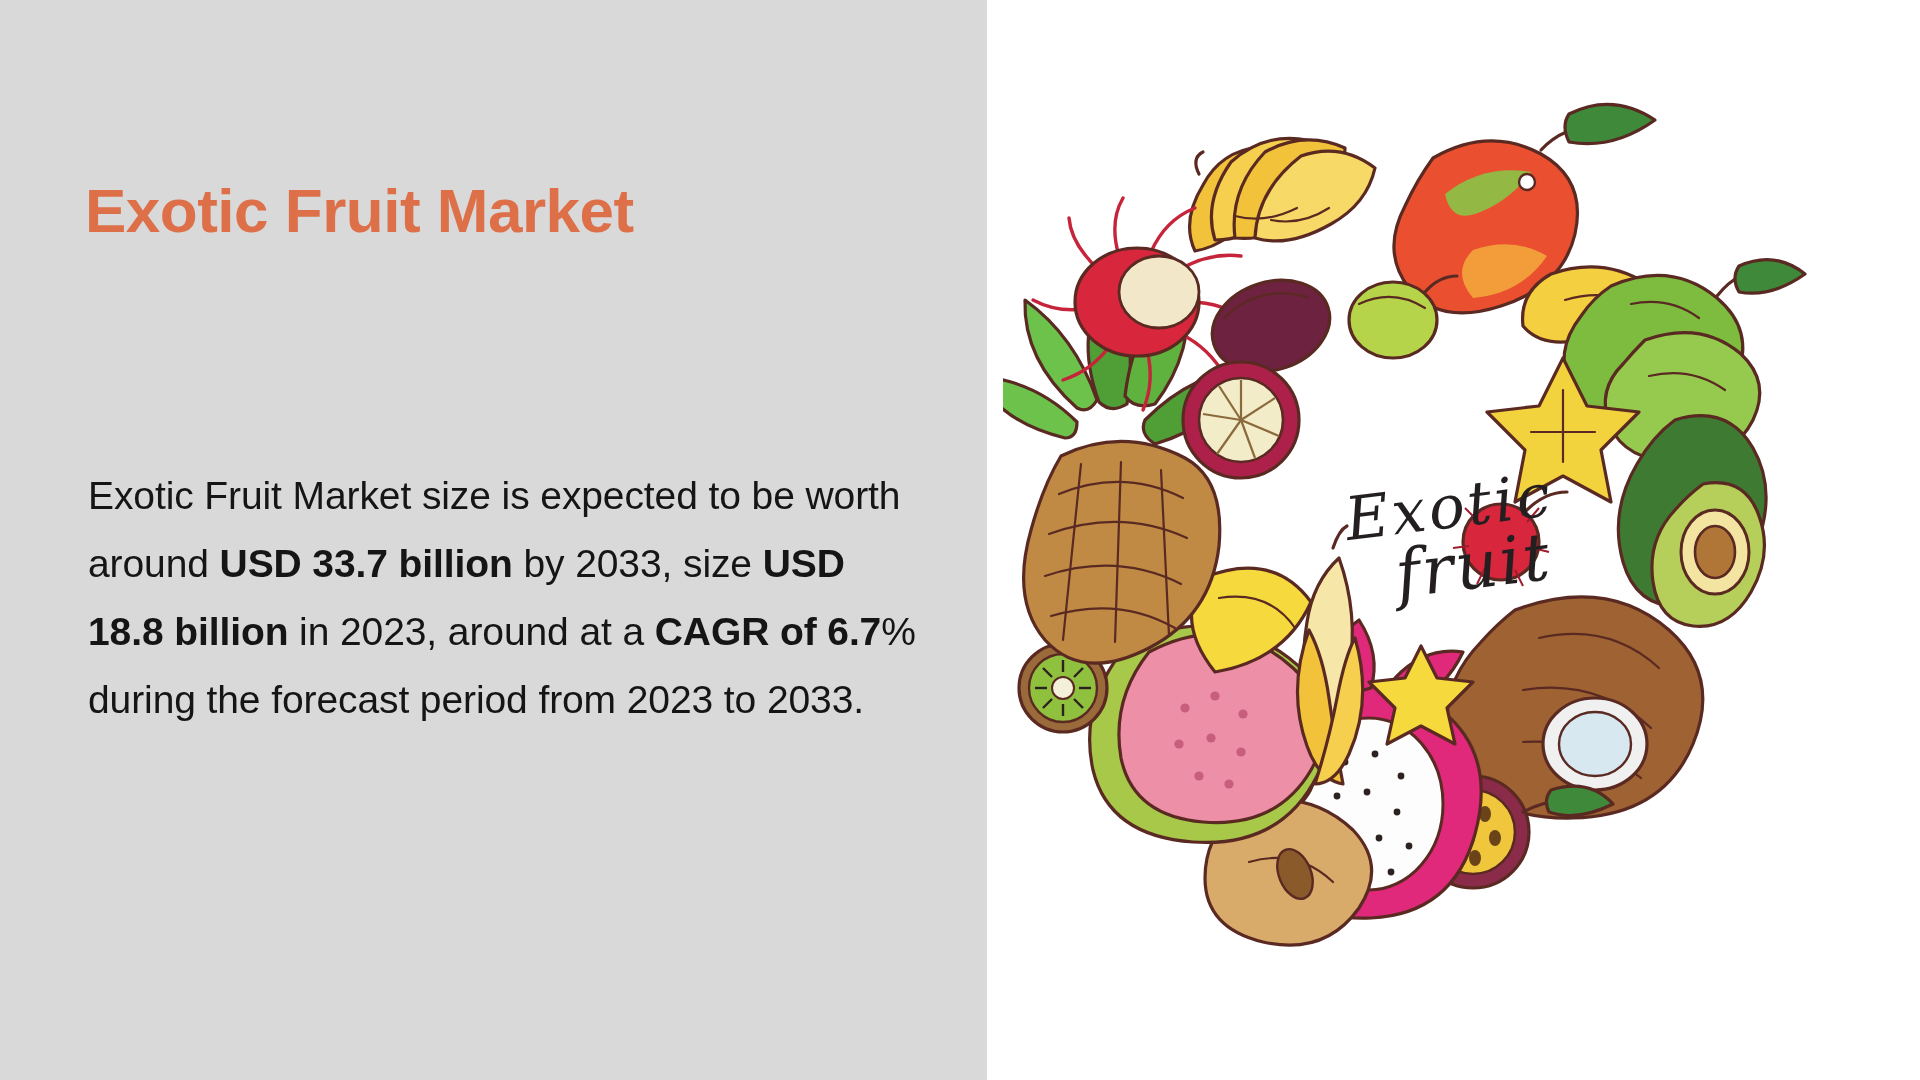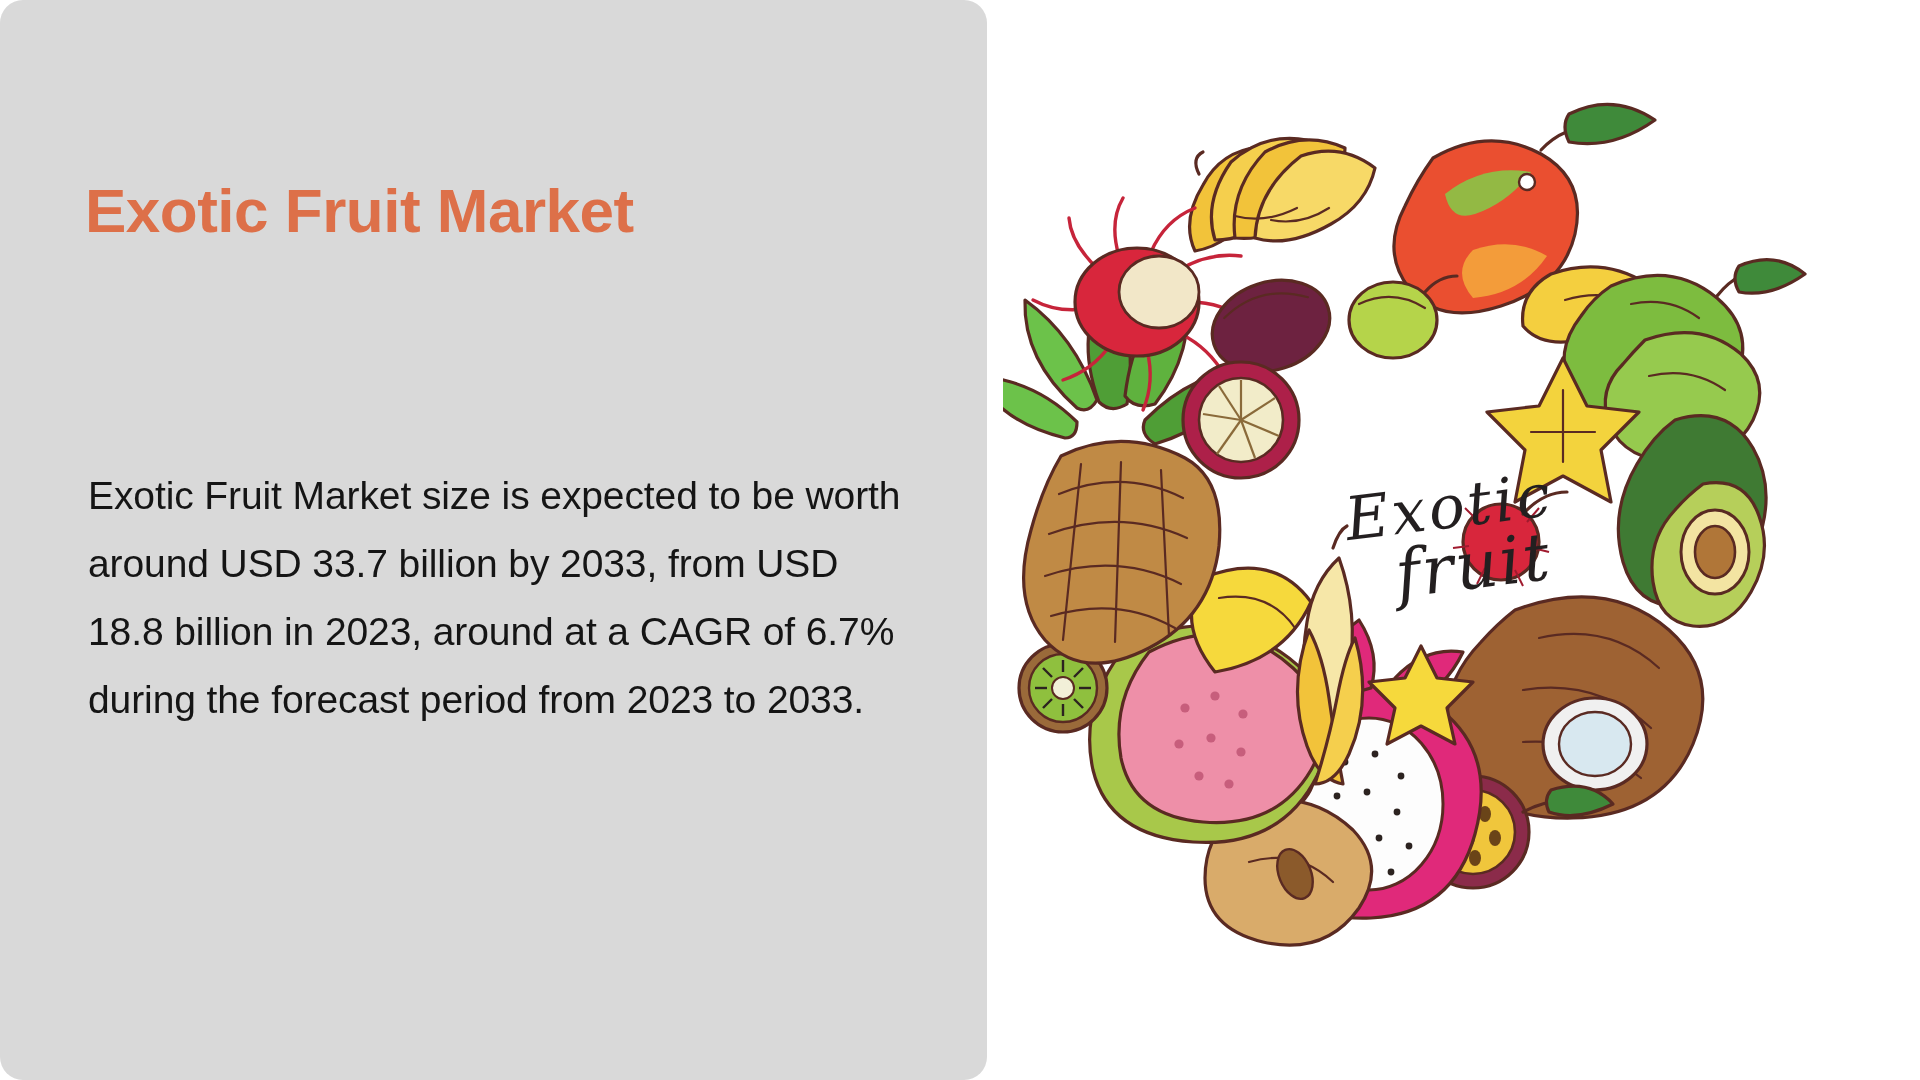--- a/index.html
+++ b/index.html
@@ -11,21 +11,20 @@
   }
   .page { position:relative; width:1920px; height:1080px; display:flex; }
 
   
   .left-panel {
     width:51.4%;
     height:100%;
     background:#d9d9d9;
     position:relative;
     flex:none;
-    border-radius:23px;
   }
   .title {
     position:absolute;
     left:85px;
     top:178px;
     font-size:62px;
     font-weight:bold;
     letter-spacing:-0.5px;
     color:#dd7049;
     line-height:1.05;
@@ -34,21 +33,21 @@
   .body-copy {
     position:absolute;
     left:88px;
     top:462px;
     width:830px;
     font-size:39px;
     line-height:68px;
     color:#151515;
     letter-spacing:-0.1px;
   }
-  .body-copy b { font-weight:normal; }
+  .body-copy b { font-weight:bold; }
 
   
   .right-panel {
     flex:1;
     height:100%;
     background:#ffffff;
     position:relative;
     overflow:hidden;
   }
   .illustration {
@@ -75,21 +74,21 @@
 </style>
 </head>
 <body>
 
 <div class="page">
 
   <div class="left-panel">
     <div class="title">Exotic Fruit Market</div>
 
     <div class="body-copy">
-      <span>Exotic Fruit Market size is expected to be worth around </span><b>USD 33.7 billion</b><span> by 2033, from </span><b>USD 18.8 billion</b><span> in 2023, around at a </span><b>CAGR of 6.7</b><span>% during the forecast period from 2023 to 2033.</span>
+      <span>Exotic Fruit Market size is expected to be worth around </span><b>USD 33.7 billion</b><span> by 2033, size </span><b>USD 18.8 billion</b><span> in 2023, around at a </span><b>CAGR of 6.7</b><span>% during the forecast period from 2023 to 2033.</span>
     </div>
   </div>
 
   <div class="right-panel">
 
     <div class="illustration">
       <svg viewBox="0 0 900 900" xmlns="http://www.w3.org/2000/svg">
         <defs>
           <style>
             .ol  { stroke:#5a2a22; stroke-width:3.2; fill:none; stroke-linecap:round; stroke-linejoin:round; }

